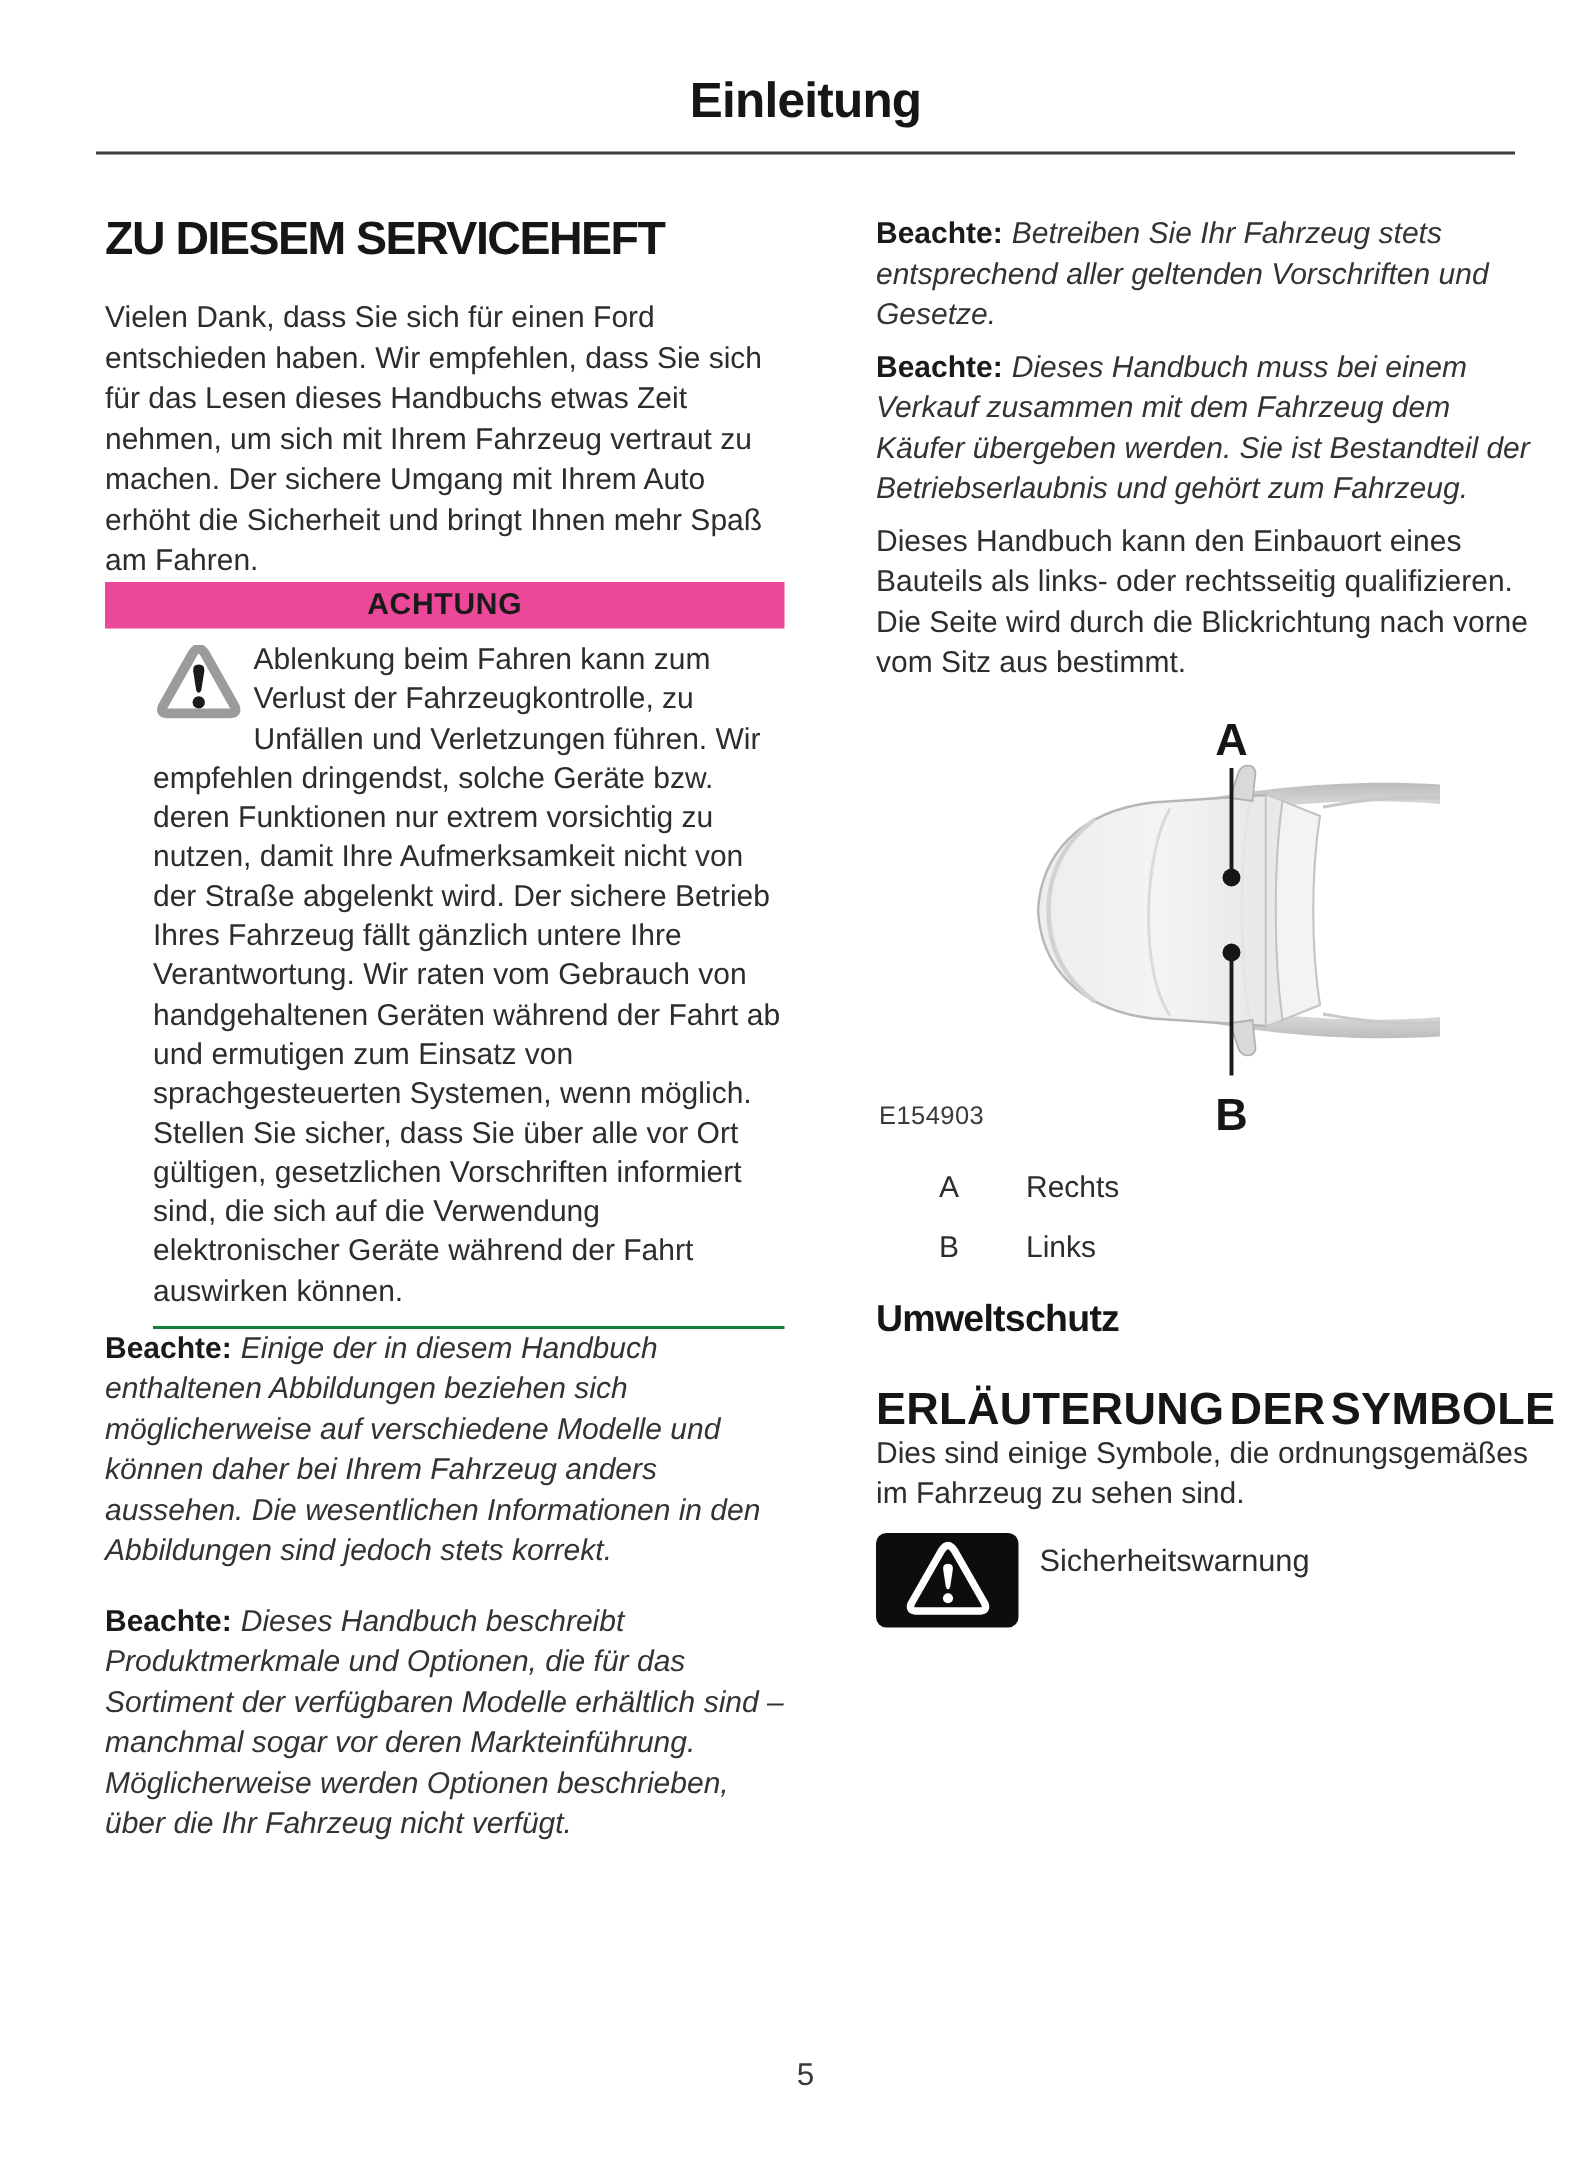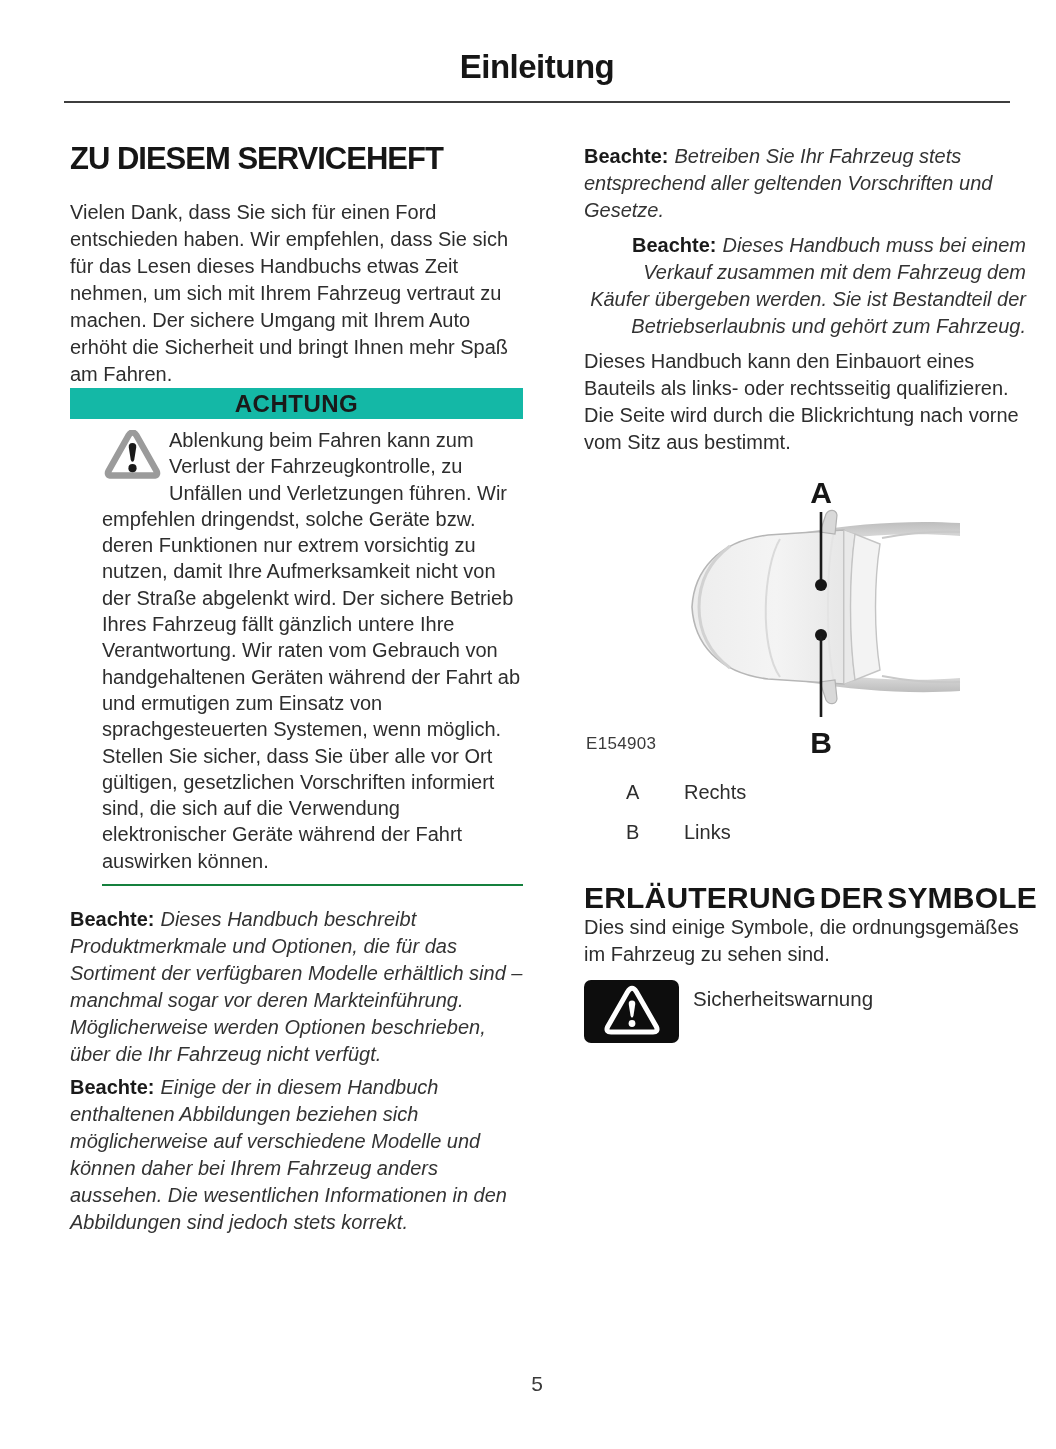--- a/index.html
+++ b/index.html
@@ -32,23 +32,23 @@
   }
   .col-left h2.section{margin-bottom:24px;}
   p.body{margin:0 0 12px 0;}
   p.intro{margin:0;}
   .note{margin:0 0 12px 0;font-style:italic;color:#333333;}
   .note .note-label{font-style:normal;font-weight:700;color:#1a1a1a;padding-right:6px;}
   .note-b1{margin-top:20px;margin-bottom:6px;}
   
   .warning-block{margin-top:0;}
   .warning-banner{
-    height:31px;background:#14b8a6;
+    height:31px;background:#ec4899;
     display:flex;align-items:center;justify-content:center;
-    font-size:24px;font-weight:700;color:#1a1a1a;letter-spacing:0.5px;
+    font-size:20px;font-weight:700;color:#1a1a1a;letter-spacing:0.5px;
   }
   .warning-body{
     padding:8px 0 10px 0;line-height:26.3px;
     border-bottom:2px solid #15803d;
     margin-left:32px;
   }
   .warning-tri{
     float:left;width:57px;height:51px;margin:3px 8px 4px 2px;
   }
   
@@ -95,33 +95,33 @@
         <svg width="57" height="51" viewBox="0 0 57 51">
           <path d="M24.5 5.5 L4.5 41 Q2.5 45.5 7.5 45.5 L49.5 45.5 Q54.5 45.5 52.5 41 L32.5 5.5 Q28.5 -0.5 24.5 5.5 Z" fill="#ffffff" stroke="#9b9b9b" stroke-width="6.5" stroke-linejoin="round"></path>
           <path d="M28.5 13 Q24.2 13 24.8 17.5 L26.7 29.5 Q27.2 31.8 28.5 31.8 Q29.8 31.8 30.3 29.5 L32.2 17.5 Q32.8 13 28.5 13 Z" fill="#1a1a1a"></path>
           <circle cx="28.5" cy="38.2" r="4.1" fill="#1a1a1a"></circle>
         </svg>
       </span>
       <span>Ablenkung beim Fahren kann zum Verlust der Fahrzeugkontrolle, zu Unfällen und Verletzungen führen. Wir empfehlen dringendst, solche Geräte bzw. deren Funktionen nur extrem vorsichtig zu nutzen, damit Ihre Aufmerksamkeit nicht von der Straße abgelenkt wird. Der sichere Betrieb Ihres Fahrzeug fällt gänzlich untere Ihre Verantwortung. Wir raten vom Gebrauch von handgehaltenen Geräten während der Fahrt ab und ermutigen zum Einsatz von sprachgesteuerten Systemen, wenn möglich. Stellen Sie sicher, dass Sie über alle vor Ort gültigen, gesetzlichen Vorschriften informiert sind, die sich auf die Verwendung elektronischer Geräte während der Fahrt auswirken können.</span>
     </div>
   </div>
 
+  <p class="note">
+    <span class="note-label">Beachte:</span><span>Einige der in diesem Handbuch enthaltenen Abbildungen beziehen sich möglicherweise auf verschiedene Modelle und können daher bei Ihrem Fahrzeug anders aussehen. Die wesentlichen Informationen in den Abbildungen sind jedoch stets korrekt.</span>
+  </p>
   <p class="note note-b1">
     <span class="note-label">Beachte:</span><span>Dieses Handbuch beschreibt Produktmerkmale und Optionen, die für das Sortiment der verfügbaren Modelle erhältlich sind – manchmal sogar vor deren Markteinführung. Möglicherweise werden Optionen beschrieben, über die Ihr Fahrzeug nicht verfügt.</span>
-  </p>
-  <p class="note">
-    <span class="note-label">Beachte:</span><span>Einige der in diesem Handbuch enthaltenen Abbildungen beziehen sich möglicherweise auf verschiedene Modelle und können daher bei Ihrem Fahrzeug anders aussehen. Die wesentlichen Informationen in den Abbildungen sind jedoch stets korrekt.</span>
   </p>
 </div>
 
 <div class="col col-right">
   <p class="note" style="margin-bottom:8px;">
     <span class="note-label">Beachte:</span><span>Betreiben Sie Ihr Fahrzeug stets entsprechend aller geltenden Vorschriften und Gesetze.</span>
   </p>
-  <p class="note" style="margin-bottom:8px;text-align:right;">
+  <p class="note" style="margin-bottom:8px;">
     <span class="note-label">Beachte:</span><span>Dieses Handbuch muss bei einem Verkauf zusammen mit dem Fahrzeug dem Käufer übergeben werden. Sie ist Bestandteil der Betriebserlaubnis und gehört zum Fahrzeug.</span>
   </p>
   <p class="body" style="margin-bottom:16px;">Dieses Handbuch kann den Einbauort eines Bauteils als links- oder rechtsseitig qualifizieren. Die Seite wird durch die Blickrichtung nach vorne vom Sitz aus bestimmt.</p>
 
   <div class="figure">
     <svg class="car" width="310" height="292" viewBox="0 0 310 292">
       <defs>
         <linearGradient id="hoodG" x1="0" y1="0" x2="1" y2="0">
           <stop offset="0" stop-color="#ededed"></stop>
           <stop offset="0.55" stop-color="#f4f4f4"></stop>
@@ -171,20 +171,21 @@
     <div class="legend-row">
       <span class="legend-key">A</span>
       <span class="legend-val">Rechts</span>
     </div>
     <div class="legend-row">
       <span class="legend-key">B</span>
       <span class="legend-val">Links</span>
     </div>
   </div>
 
+  <h3 class="subsection">Umweltschutz</h3>
 
   <h2 class="symbols-title">ERLÄUTERUNG DER SYMBOLE</h2>
   <p class="body symbols-intro">Dies sind einige Symbole, die ordnungsgemäßes im Fahrzeug zu sehen sind.</p>
 
   <div class="symbol-row">
     <div class="symbol-icon-box">
       <svg width="66" height="54" viewBox="0 0 66 54">
         <path d="M28.5 7 L8.5 42 Q6.5 47 12 47 L54 47 Q59.5 47 57.5 42 L37.5 7 Q33 -0.5 28.5 7 Z" fill="none" stroke="#ffffff" stroke-width="5" stroke-linejoin="round"></path>
         <path d="M33 15.5 Q29.2 15.5 29.8 19.5 L31.5 30.5 Q31.9 32.5 33 32.5 Q34.1 32.5 34.5 30.5 L36.2 19.5 Q36.8 15.5 33 15.5 Z" fill="#ffffff"></path>
         <circle cx="33" cy="38.5" r="3.4" fill="#ffffff"></circle>

